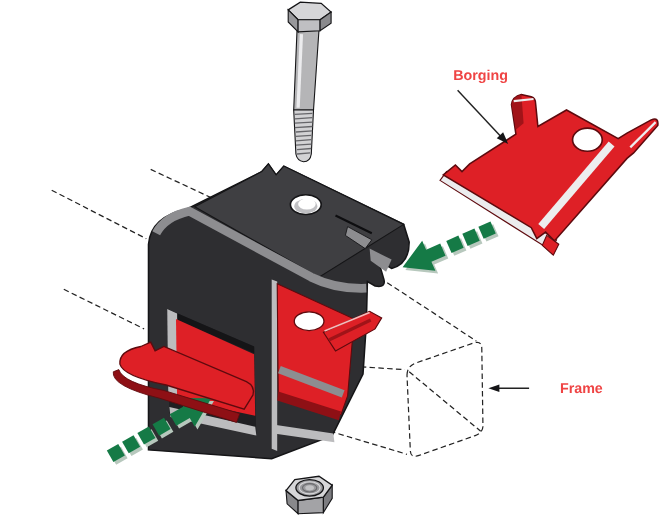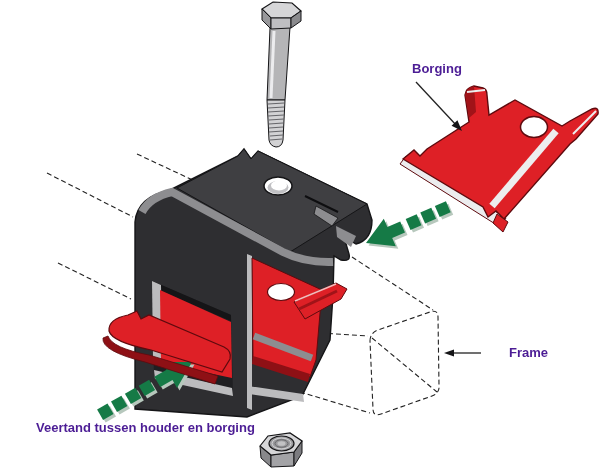--- a/index.html
+++ b/index.html
@@ -1,19 +1,19 @@
 <!DOCTYPE html>
 <html style="--background: #ffffff; --clip-red: #de2026; --clip-red-dark: #a11318; --clip-red-deep: #5e0a0e; --clip-maroon: #8e1015; --arrow-green: #157a46; --arrow-green-shadow: #b7c8bd; --bracket-body: #2e2e31; --bracket-top: #3f3f42; --bracket-outline: #151517; --window-dark: #1f1f22; --gray-band: #8d8d90; --lip-light: #bcbcbe; --metal-light: #d6d6d8; --metal-mid: #b5b5b7; --metal-dark: #8f8f92; --line-black: #222222;"><head>
 <meta charset="utf-8">
 <style>
   html,body{margin:0;padding:0;background:#fff;}
   .stage{position:relative;width:600px;height:472px;background:var(--background,#fff);overflow:hidden;
          font-family:"Liberation Sans","DejaVu Sans",sans-serif;}
   .stage svg{position:absolute;left:0;top:0;}
-  .lbl{position:absolute;font-size:13px;font-weight:bold;color:#4c1d95;white-space:nowrap;padding-left:34px;}
+  .lbl{position:absolute;font-size:13px;font-weight:bold;color:#ef4444;white-space:nowrap;padding-left:34px;}
   
   .red{fill:var(--clip-red,#de2026);}
   .redk{fill:var(--clip-red-dark,#a11318);}
   .mar{fill:var(--clip-maroon,#8e1015);}
   .grn{fill:var(--arrow-green,#157a46);}
   .grnsh{fill:var(--arrow-green-shadow,#b7c8bd);}
   .body{fill:var(--bracket-body,#2e2e31);}
   .topf{fill:var(--bracket-top,#3f3f42);}
   .bandf{fill:var(--gray-band,#8d8d90);}
   .lip{fill:var(--lip-light,#bcbcbe);}
@@ -161,14 +161,13 @@
     <path class="olf" d="M462,131 L451.6,125.7 L457.4,120.3 Z"></path>
   </g>
   <g>
     <line x1="481" y1="353" x2="452" y2="353" class="lk" stroke-width="1.3"></line>
     <path class="olf" d="M444,353 L454,349.6 L454,356.4 Z"></path>
   </g>
 </svg>
 
 <div class="lbl" style="left:378px;top:61px">Borging</div>
 <div class="lbl" style="left:475px;top:345px">Frame</div>
-<div class="lbl" style="left:2px;top:420px">Veertand tussen houder en borging</div>
 </div>
 
 </body></html>

